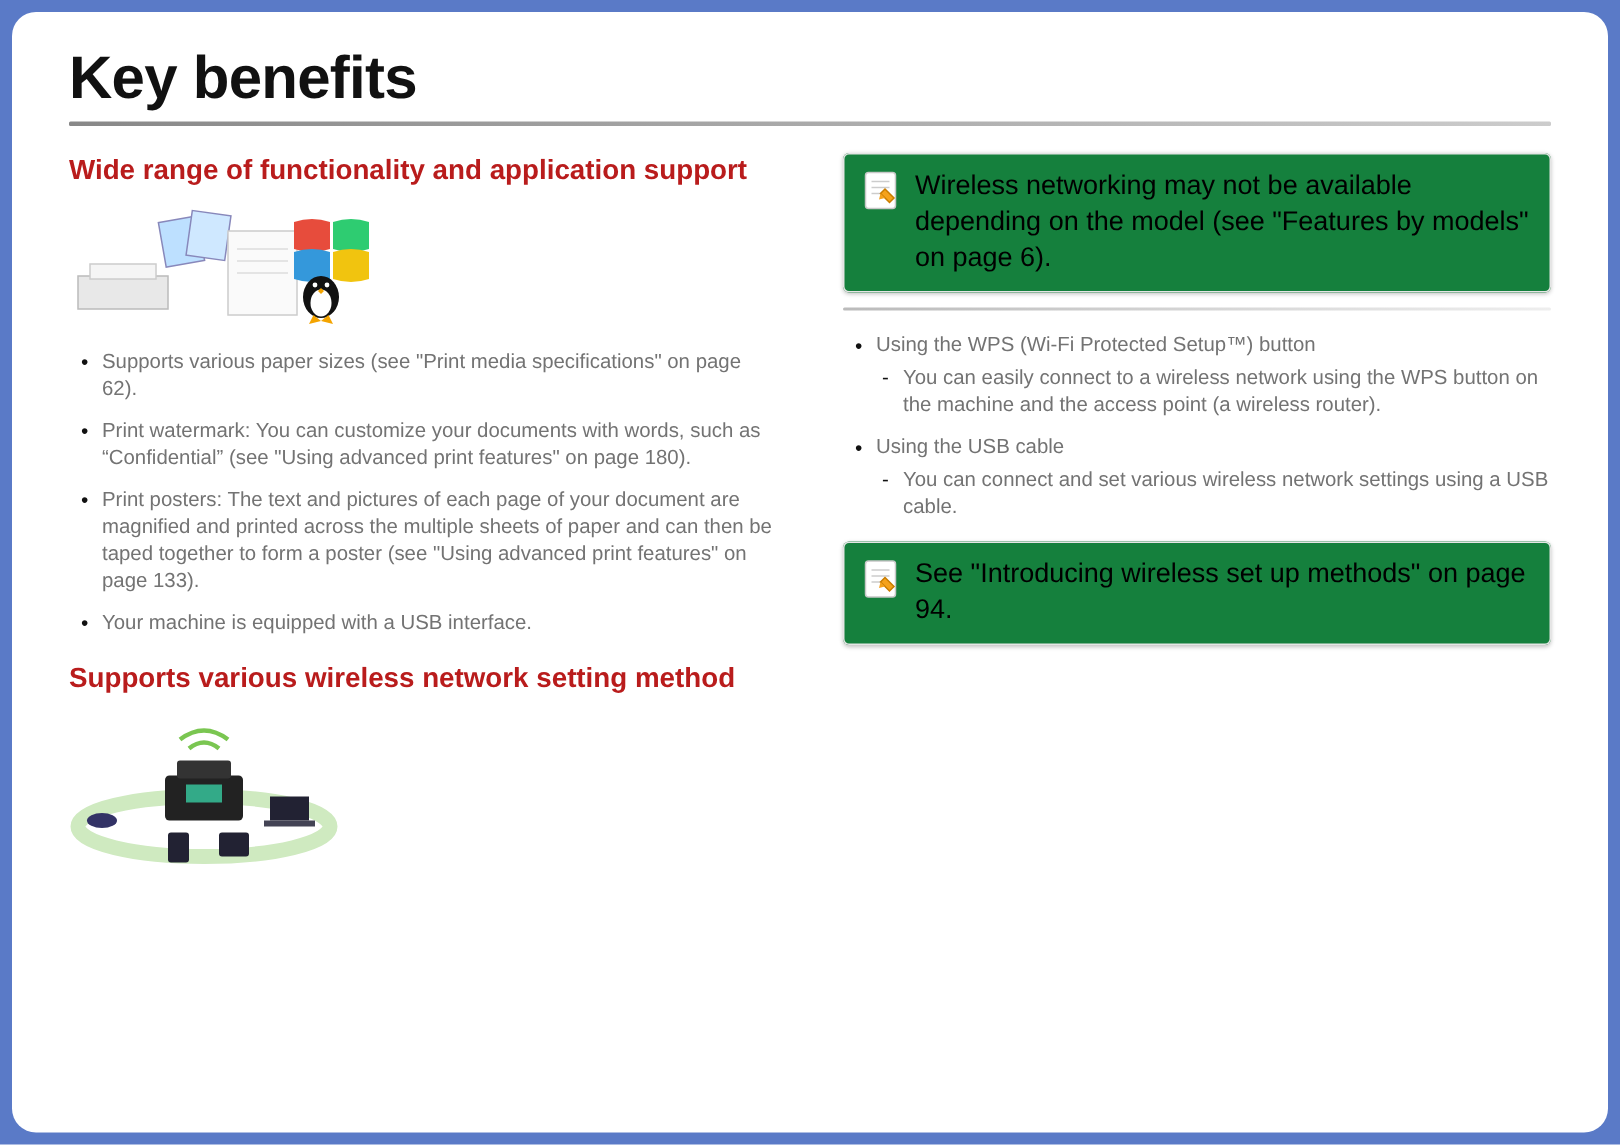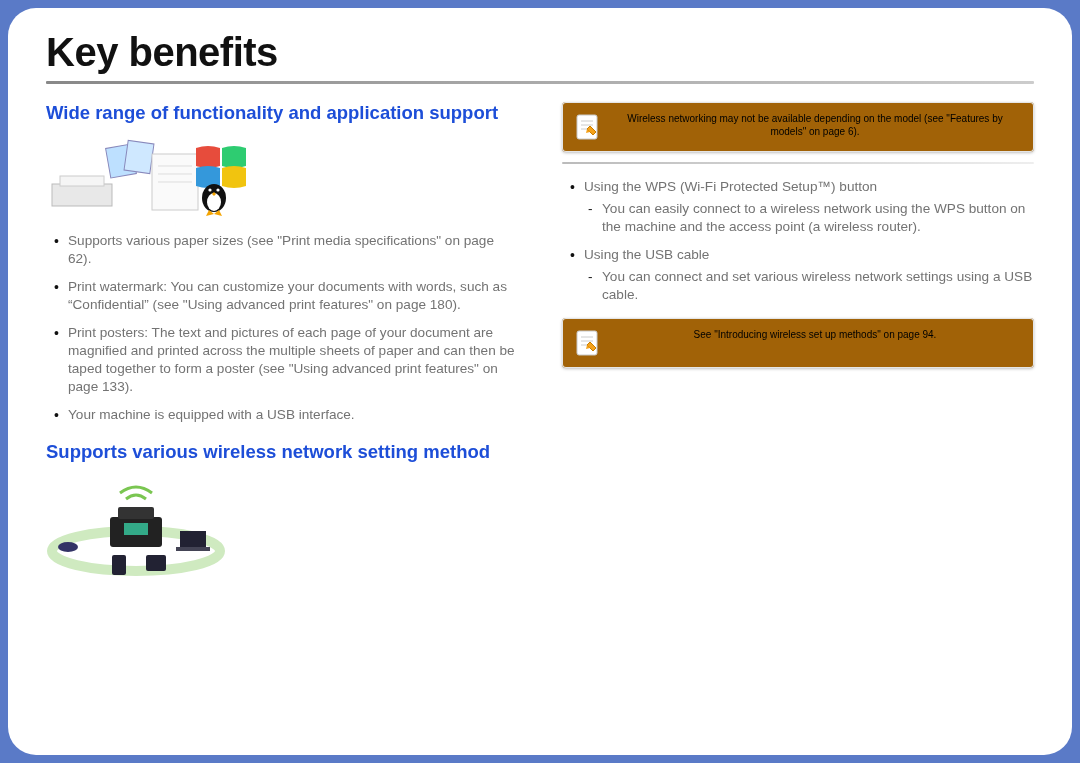--- a/index.html
+++ b/index.html
@@ -8,21 +8,21 @@
     background: #5a7ac7;
     width: 1080px;
     height: 763px;
     overflow: hidden;
     padding: 8px;
   }
   .page {
     background: #fff;
     width: 100%;
     height: 100%;
-    border-radius: 28px;
+    border-radius: 16px;
     padding: 22px 38px 30px 38px;
     position: relative;
   }
   .page-title {
     font-size: 40px;
     font-weight: 700;
     color: #111;
     letter-spacing: -0.5px;
   }
   .title-rule {
@@ -33,21 +33,21 @@
   }
   .columns {
     display: flex;
     gap: 44px;
   }
   .col {
     flex: 1;
     min-width: 0;
   }
   .section-heading {
-    color: #1d4ed8;
+    color: #b91c1c;
     font-weight: 700;
     font-size: 18.5px;
     margin-bottom: 14px;
   }
   .illus {
     margin: 4px 0 14px 0;
     display: flex;
     justify-content: flex-start;
   }
   .illus svg { display: block; }
@@ -85,30 +85,29 @@
   }
   ul.sub > li::before {
     content: "-";
     position: absolute;
     left: 4px;
     top: 0;
     color: #111;
   }
   .note-box {
     border-radius: 4px;
-    background: #a16207;
+    background: #15803d;
     box-shadow: 0 1px 3px rgba(0,0,0,0.25), inset 0 0 0 1px #e5e5e5;
     padding: 10px 14px 12px 14px;
     margin-bottom: 16px;
     display: flex;
     gap: 12px;
     align-items: flex-start;
-    font-size: 10px;
+    font-size: 18px;
     line-height: 1.32;
-    text-align: center;
   }
   .note-box.bottom { margin-top: 14px; margin-bottom: 0; }
   .note-icon {
     flex: 0 0 22px;
     width: 22px; height: 26px;
     margin-top: 2px;
   }
   .note-text { flex: 1; }
   .note-divider {
     height: 2px;

